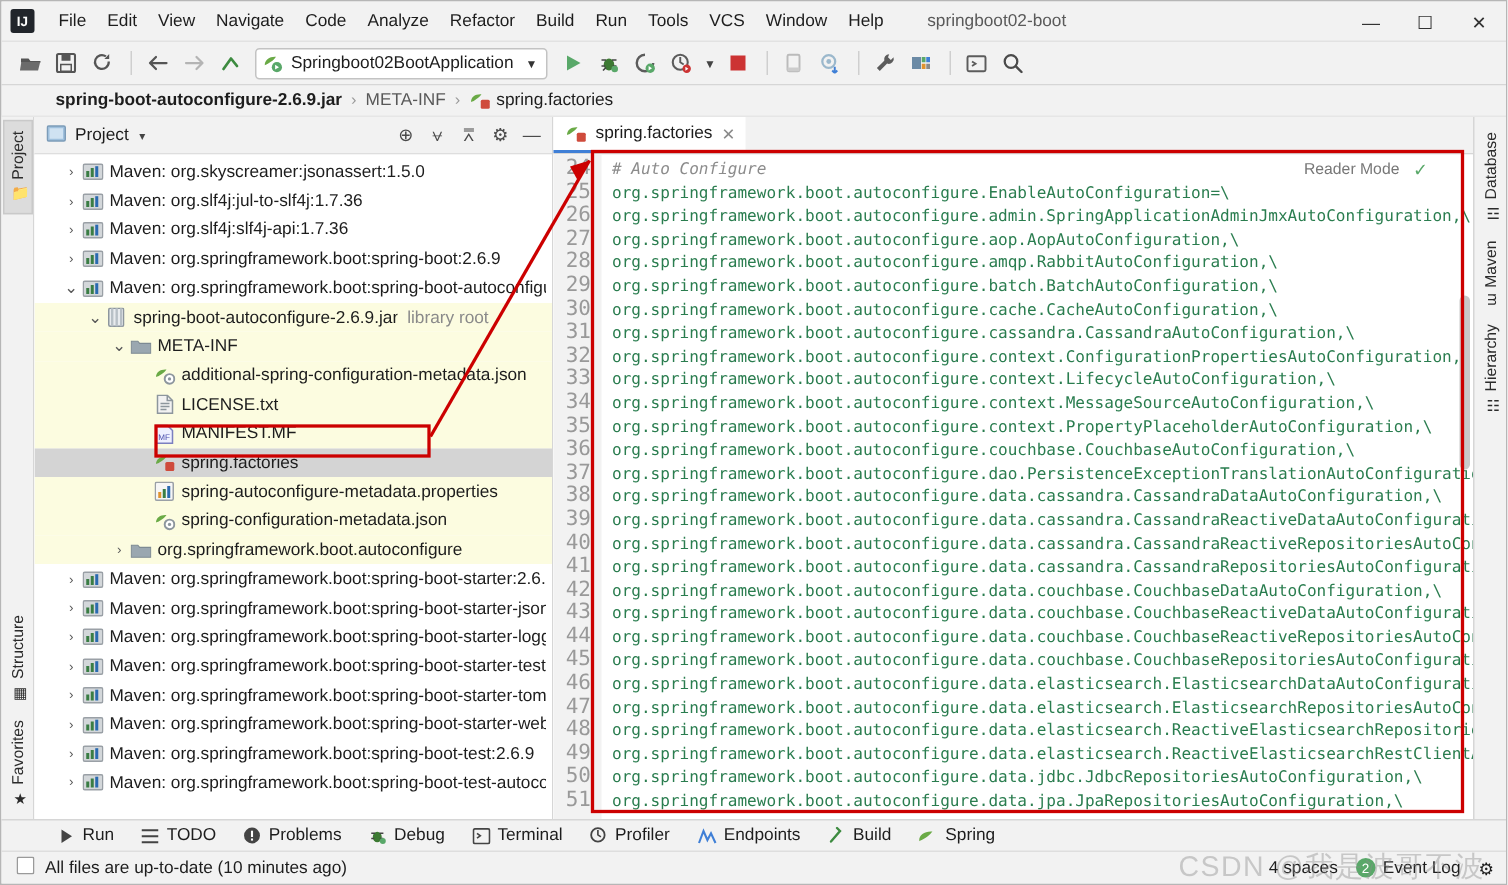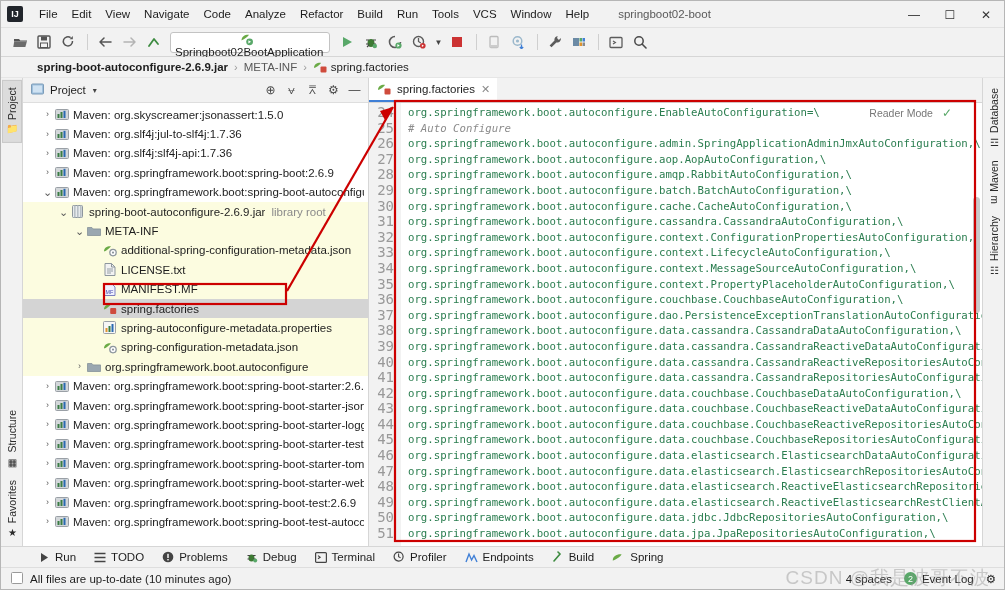--- a/index.html
+++ b/index.html
@@ -81,21 +81,20 @@
   .runcfg {
     display: flex; align-items: center;
     height: 21px;
     border: 1px solid #c3c3c3;
     background: #fff;
     border-radius: 3px;
     padding: 0 6px 0 4px;
     margin: 0 6px 0 4px;
     font-size: 11.5px;
     white-space: nowrap;
-    flex-direction: column;
   }
   .runcfg .caret { margin-left: 8px; font-size: 8px; color: #333; }
 
   
   .breadcrumb {
     height: 21px; min-height: 21px;
     display: flex; align-items: center;
     background: #f2f2f2;
     padding-left: 36px;
     font-size: 11.5px;
@@ -828,22 +827,22 @@
             <div>44</div>
             <div>45</div>
             <div>46</div>
             <div>47</div>
             <div>48</div>
             <div>49</div>
             <div>50</div>
             <div>51</div>
           </div>
         <div class="code" id="code">
+            <div class="ln cmt"># Auto Configure</div>
             <div class="ln">org.springframework.boot.autoconfigure.EnableAutoConfiguration=\</div>
-            <div class="ln cmt"># Auto Configure</div>
             <div class="ln">org.springframework.boot.autoconfigure.admin.SpringApplicationAdminJmxAutoConfiguration,\</div>
             <div class="ln">org.springframework.boot.autoconfigure.aop.AopAutoConfiguration,\</div>
             <div class="ln">org.springframework.boot.autoconfigure.amqp.RabbitAutoConfiguration,\</div>
             <div class="ln">org.springframework.boot.autoconfigure.batch.BatchAutoConfiguration,\</div>
             <div class="ln">org.springframework.boot.autoconfigure.cache.CacheAutoConfiguration,\</div>
             <div class="ln">org.springframework.boot.autoconfigure.cassandra.CassandraAutoConfiguration,\</div>
             <div class="ln">org.springframework.boot.autoconfigure.context.ConfigurationPropertiesAutoConfiguration,\</div>
             <div class="ln">org.springframework.boot.autoconfigure.context.LifecycleAutoConfiguration,\</div>
             <div class="ln">org.springframework.boot.autoconfigure.context.MessageSourceAutoConfiguration,\</div>
             <div class="ln">org.springframework.boot.autoconfigure.context.PropertyPlaceholderAutoConfiguration,\</div>

